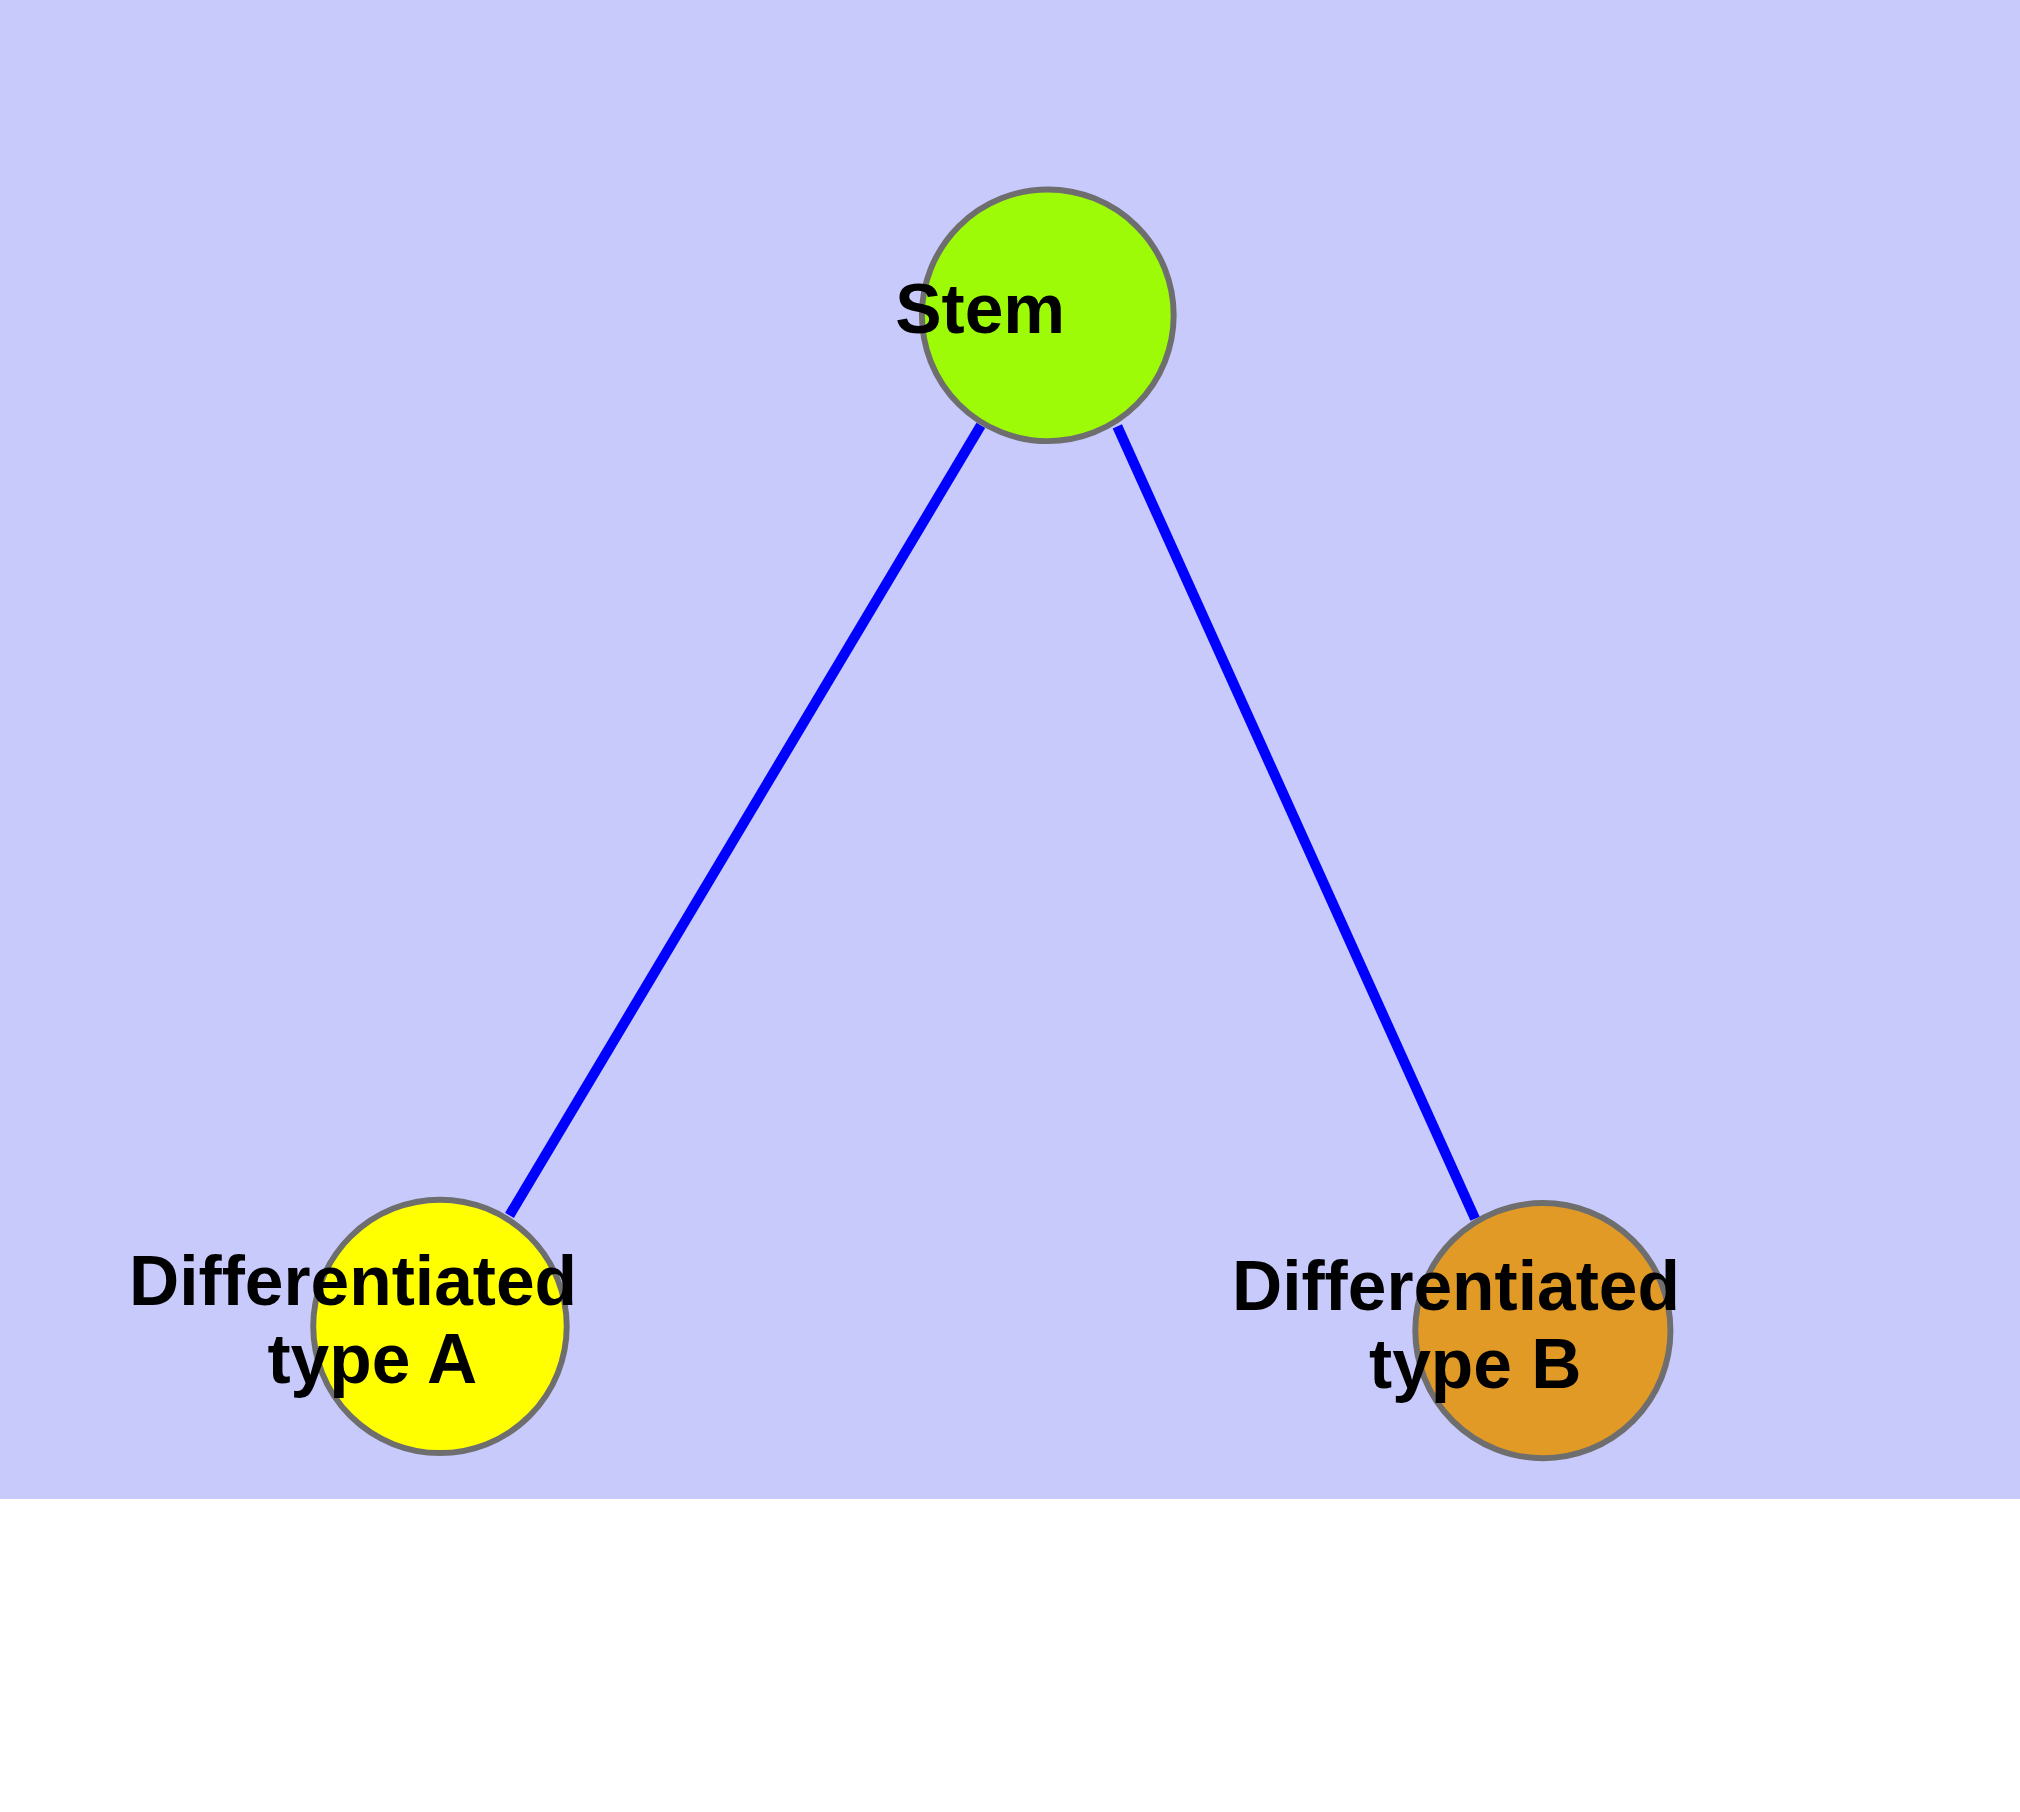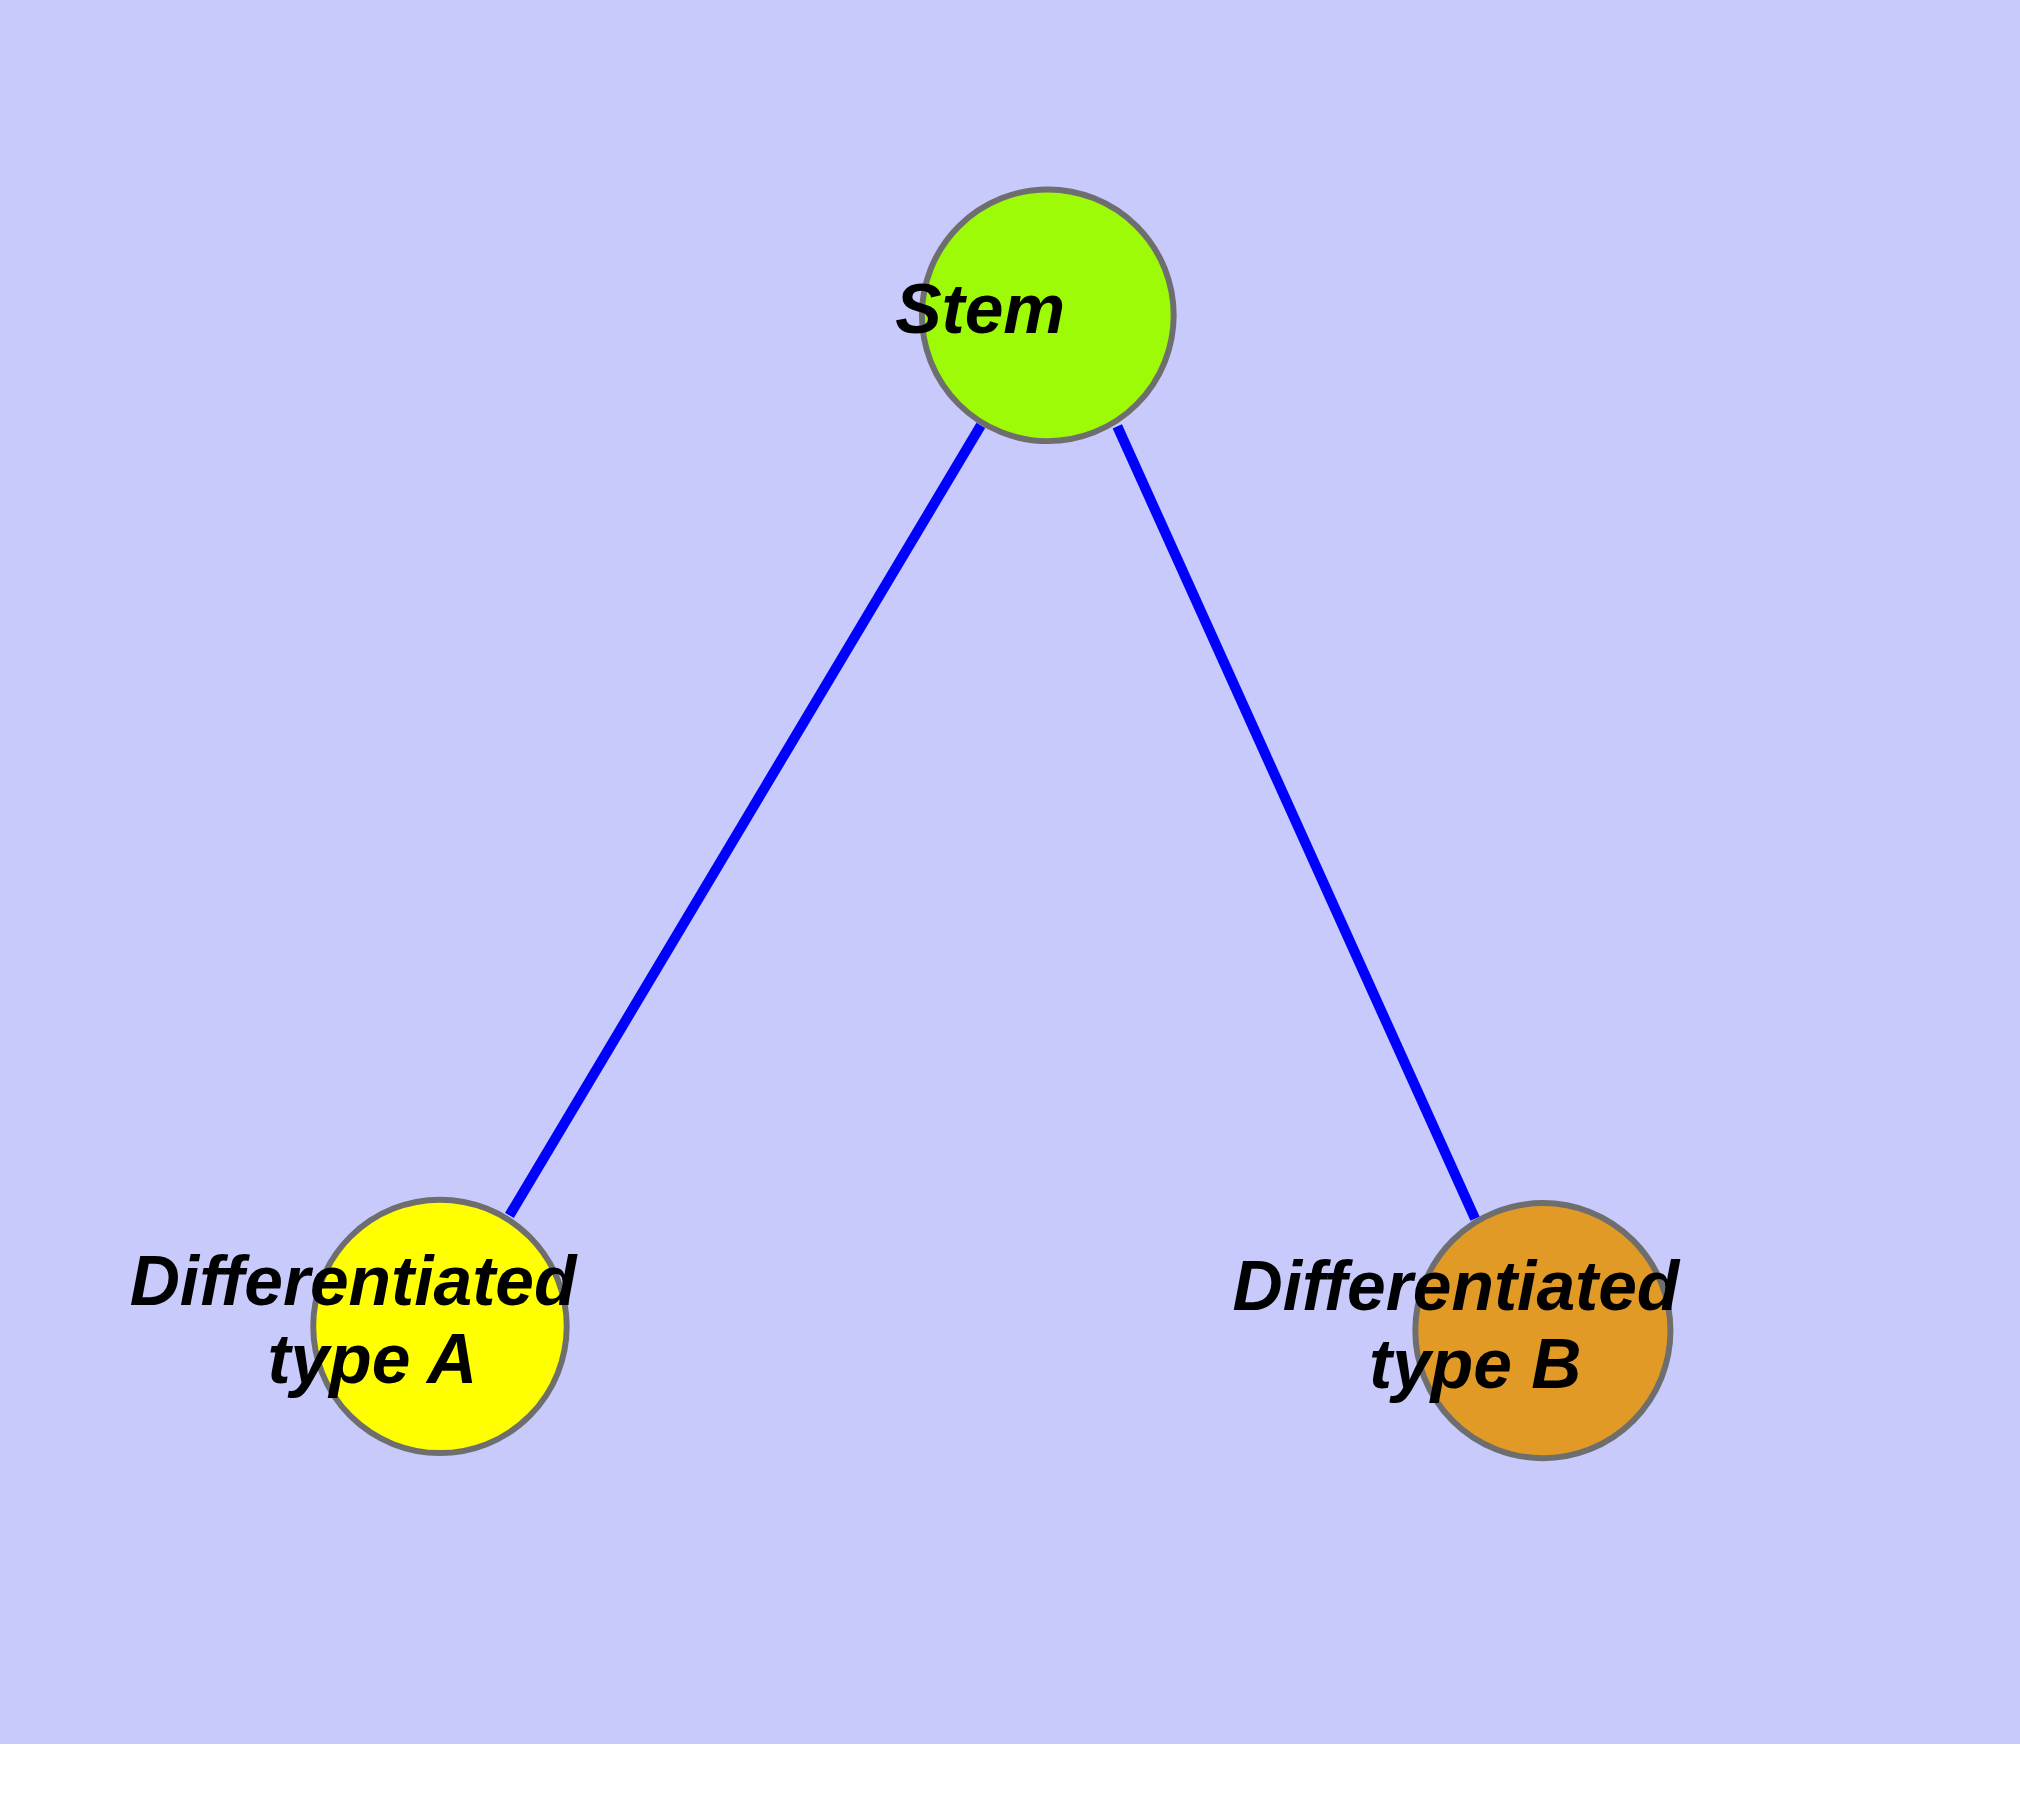--- a/index.html
+++ b/index.html
@@ -34,21 +34,21 @@
     fill: #000000;
     text-anchor: middle;
     dominant-baseline: middle;
     font-family: "Liberation Sans", "DejaVu Sans", sans-serif;
     white-space: pre;
   }
 </style>
 </head>
 <body>
 
-<div id="canvas" style="width: 2021px; height: 1744px; font-style: italic;">
+<div id="canvas" style="width: 2021px; height: 1499px;">
 
   <div id="bg-rect" style="background: rgb(201, 202, 252);"></div>
 
   <svg id="graph-svg" viewBox="0 0 2384 2138" preserveAspectRatio="none" xmlns="http://www.w3.org/2000/svg" style="width: 2021px; height: 1812px;">
 
     <g>
       <line id="edge-stem-a" stroke-linecap="butt" x1="1157" y1="502" x2="601" y2="1434" stroke="#0000ff" stroke-width="12"></line>
       <line id="edge-stem-b" stroke-linecap="butt" x1="1318" y1="503" x2="1740" y2="1438" stroke="#0000ff" stroke-width="12"></line>
     </g>
 

